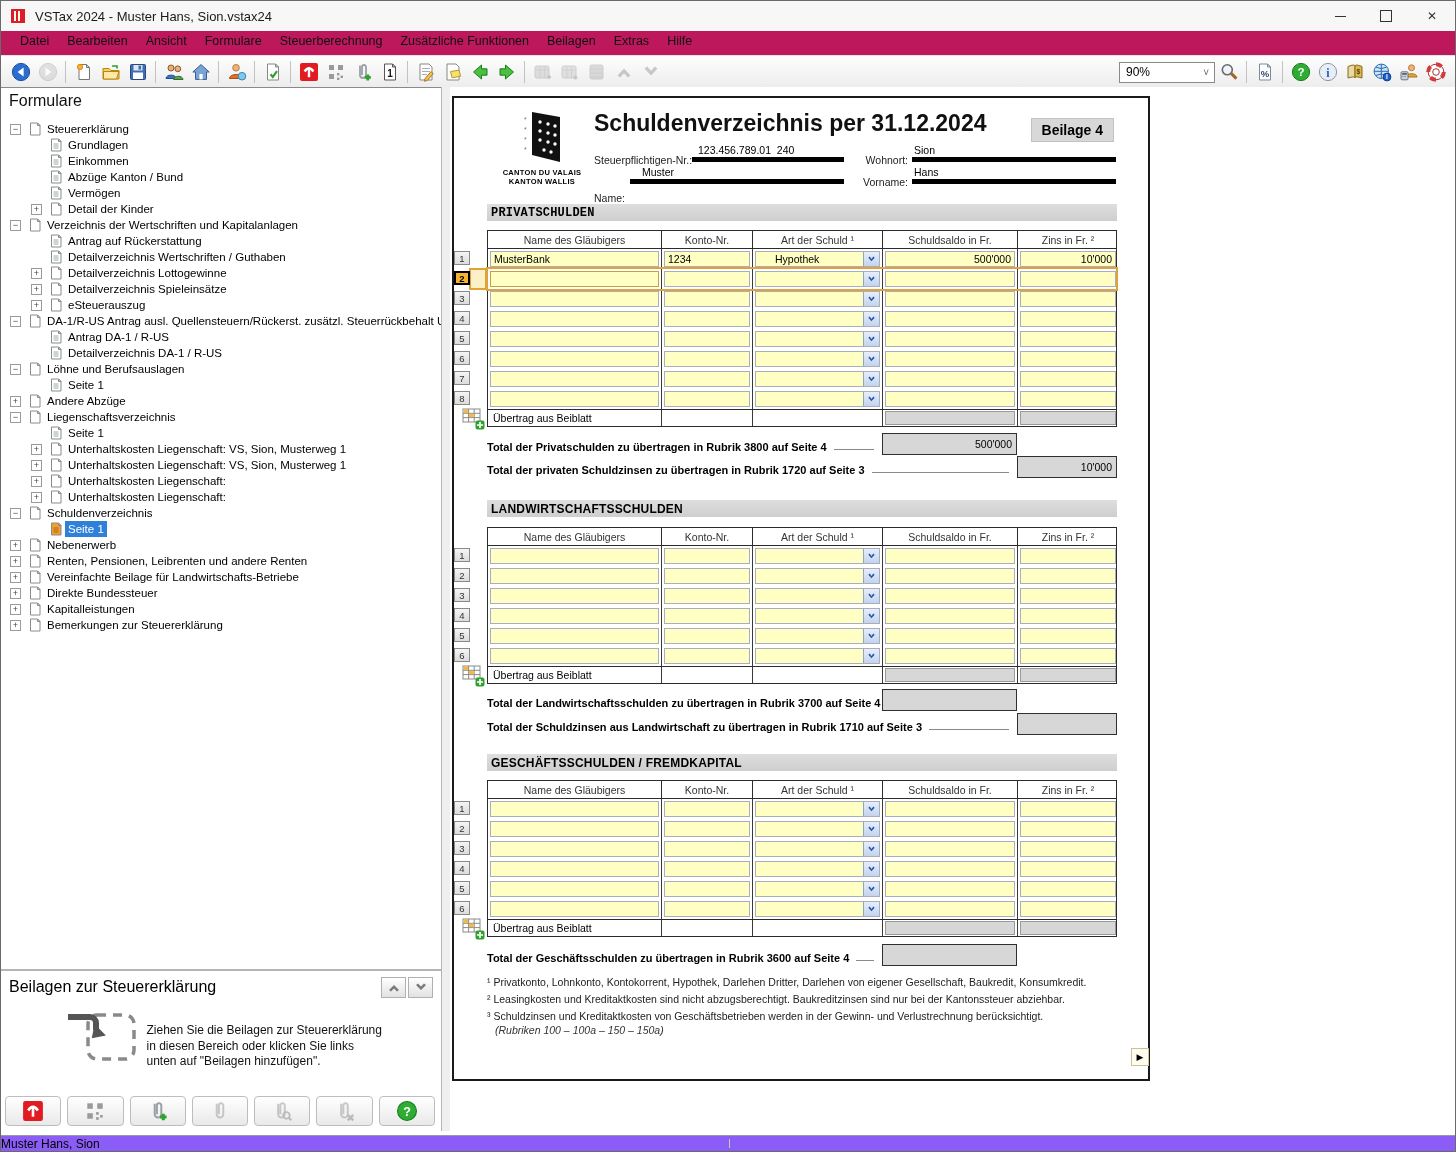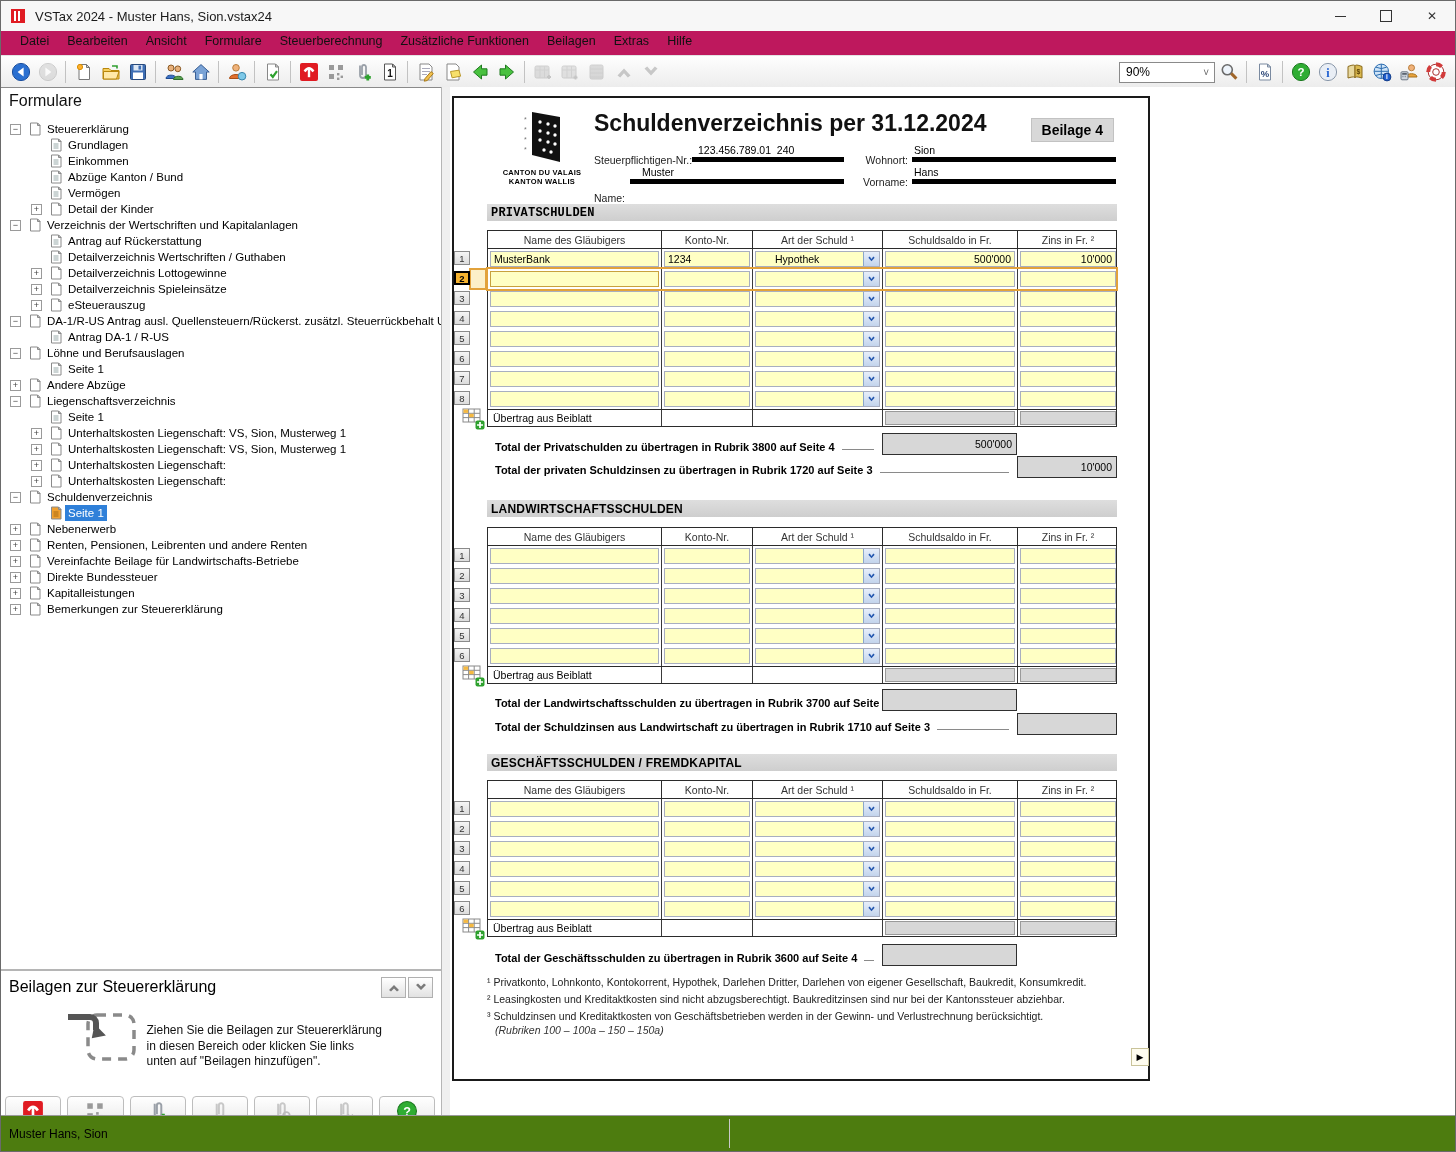--- a/index.html
+++ b/index.html
@@ -50,21 +50,21 @@
   .attach-chevrons{margin-left:auto;display:flex;gap:2px;}
   .chev-btn{width:23px;height:19px;border:1px solid #b0b0b0;background:linear-gradient(#fff,#e2e2e2);display:flex;align-items:center;justify-content:center;}
   .drop-zone{flex:1;text-align:center;padding-top:2px;overflow:hidden;}
   .drop-hint{display:inline-block;text-align:left;font-size:12px;line-height:15.5px;color:#111;margin-top:3px;}
   .attach-buttons{height:32px;display:flex;gap:6px;padding:1px 6px 3px 4px;}
   .abtn{flex:1;height:28px;border:1px solid #bdbdbd;border-radius:4px;background:linear-gradient(#ffffff,#e9e9e9);display:flex;align-items:center;justify-content:center;}
   .abtn svg{width:22px;height:22px;}
   .abtn.disabled svg{filter:grayscale(1) opacity(.55);}
 
   
-  .statusbar{position:absolute;left:0;right:0;bottom:0;height:36px;background:#4d7c0f;border-top:1px solid #9a9a9a;font-size:12px;display:flex;align-items:center;padding-left:8px;box-sizing:border-box;}
+  .statusbar{position:absolute;left:0;right:0;bottom:0;height:16px;background:#8b5cf6;border-top:1px solid #9a9a9a;font-size:12px;display:flex;align-items:center;box-sizing:border-box;}
   .status-sep{position:absolute;left:728px;top:3px;bottom:3px;width:1px;background:#c9c9c9;}
 
   
   .form-page{position:absolute;left:2px;top:9px;width:694px;height:981px;border:2px solid #1a1a1a;background:#fff;box-sizing:content-box;}
   .logo-block{position:absolute;left:26px;top:12px;width:124px;text-align:center;}
   .logo-line{font-size:7.5px;font-weight:bold;letter-spacing:.3px;line-height:9px;}
   .form-title{position:absolute;left:140px;top:12px;font-size:23px;font-weight:bold;color:#111;}
   .form-badge{position:absolute;right:34px;top:20px;background:#d8d8d8;border:1px solid #c2c2c2;padding:3px 10px;font-size:14px;font-weight:bold;}
   .flabel{position:absolute;font-size:10.5px;color:#222;}
   .fline{position:absolute;border-bottom:5px solid #000000;height:15px;}
@@ -89,21 +89,21 @@
   .ddval{flex:1;font-size:10.5px;display:flex;align-items:center;padding-left:19px;}
   .ddbtn{width:15px;background:linear-gradient(#e7eefa,#c3d4ec);border-left:1px solid #8aa6cc;display:flex;align-items:center;justify-content:center;}
   .rownum{position:absolute;left:-34px;width:16px;height:14px;background:linear-gradient(#f5f5f5,#dcdcdc);border:1px solid #8a8a8a;font-size:9.5px;display:flex;align-items:center;justify-content:center;color:#333;box-sizing:border-box;}
   .rownum.active{background:#f6b32f;border:2px solid #000;font-weight:bold;color:#000;}
   .uebrow{position:relative;display:grid;grid-template-columns:174px 91px 130px 135px 100px;height:17px;border-top:1px solid #2b2b2b;box-sizing:border-box;}
   .uebrow .td{padding:1px 2px;}
   .ueb-label{font-size:10.5px;display:flex;align-items:center;padding-left:3px;}
   .grayfield{flex:1;background:#d7d7d7;border:1px solid #9a9a9a;}
   .ueb-icon{position:absolute;left:-26px;top:-2px;width:24px;height:22px;}
   .total-line{position:absolute;display:flex;align-items:flex-end;height:16px;}
-  .total-line span{font-size:11px;font-weight:bold;white-space:nowrap;margin-left:8px;}
+  .total-line span{font-size:11px;font-weight:bold;white-space:nowrap;}
   .total-line .leader{flex:1;border-bottom:1px solid #8a8a8a;margin:0 4px 3px 7px;}
   .total-box{position:absolute;height:22px;background:#d7d7d7;border:1px solid #2f2f2f;font-size:10.5px;display:flex;align-items:center;justify-content:flex-end;padding-right:4px;box-sizing:border-box;}
   .footnote{position:absolute;left:33px;font-size:10.5px;color:#222;white-space:nowrap;}
   .footnote.sub{font-style:italic;color:#333;}
   .nextpage-btn{position:absolute;left:677px;top:950px;width:16px;height:16px;border:1px solid #c9c39a;background:#fffdf0;display:flex;align-items:center;justify-content:center;font-size:9px;color:#000;}
 </style>
 </head>
 <body>
 
 <div class="window">
@@ -486,20 +486,25 @@
               </svg></span><span class="tree-label" style="margin-left: 64px;">eSteuerauszug</span></div>
           <div class="tree-row"><div class="expander" style="left: 9px;">−</div><span class="tree-icon" style="left: 27px;"><svg viewBox="0 0 14 14" width="14" height="14">
                 <path d="M2.5 1 h7 l2.5 2.5 V13 h-9.5 z" fill="#fff" stroke="#8a8a8a"></path>
                 <path d="M9.5 1 l2.5 2.5 H9.5 z" fill="#e6e6e6" stroke="#8a8a8a"></path>
               </svg></span><span class="tree-label" style="margin-left: 43px;">DA-1/R-US Antrag ausl. Quellensteuern/Rückerst. zusätzl. Steuerrückbehalt USA</span></div>
           <div class="tree-row"><span class="tree-icon" style="left: 48px;"><svg viewBox="0 0 14 14" width="14" height="14">
                 <path d="M2.5 1 h7 l2.5 2.5 V13 h-9.5 z" fill="#fff" stroke="#8a8a8a"></path>
                 <path d="M9.5 1 l2.5 2.5 H9.5 z" fill="#d8d8d8" stroke="#8a8a8a"></path>
                 <path d="M4.5 6 h5 M4.5 8 h5 M4.5 10 h5" stroke="#9aa"></path>
               </svg></span><span class="tree-label" style="margin-left: 64px;">Antrag DA-1 / R-US</span></div>
+          <div class="tree-row"><span class="tree-icon" style="left: 48px;"><svg viewBox="0 0 14 14" width="14" height="14">
+                <path d="M2.5 1 h7 l2.5 2.5 V13 h-9.5 z" fill="#fff" stroke="#8a8a8a"></path>
+                <path d="M9.5 1 l2.5 2.5 H9.5 z" fill="#d8d8d8" stroke="#8a8a8a"></path>
+                <path d="M4.5 6 h5 M4.5 8 h5 M4.5 10 h5" stroke="#9aa"></path>
+              </svg></span><span class="tree-label" style="margin-left: 64px;">Detailverzeichnis DA-1 / R-US</span></div>
           <div class="tree-row"><div class="expander" style="left: 9px;">−</div><span class="tree-icon" style="left: 27px;"><svg viewBox="0 0 14 14" width="14" height="14">
                 <path d="M2.5 1 h7 l2.5 2.5 V13 h-9.5 z" fill="#fff" stroke="#8a8a8a"></path>
                 <path d="M9.5 1 l2.5 2.5 H9.5 z" fill="#e6e6e6" stroke="#8a8a8a"></path>
               </svg></span><span class="tree-label" style="margin-left: 43px;">Löhne und Berufsauslagen</span></div>
           <div class="tree-row"><span class="tree-icon" style="left: 48px;"><svg viewBox="0 0 14 14" width="14" height="14">
                 <path d="M2.5 1 h7 l2.5 2.5 V13 h-9.5 z" fill="#fff" stroke="#8a8a8a"></path>
                 <path d="M9.5 1 l2.5 2.5 H9.5 z" fill="#d8d8d8" stroke="#8a8a8a"></path>
                 <path d="M4.5 6 h5 M4.5 8 h5 M4.5 10 h5" stroke="#9aa"></path>
               </svg></span><span class="tree-label" style="margin-left: 64px;">Seite 1</span></div>
           <div class="tree-row"><div class="expander" style="left: 9px;">+</div><span class="tree-icon" style="left: 27px;"><svg viewBox="0 0 14 14" width="14" height="14">

